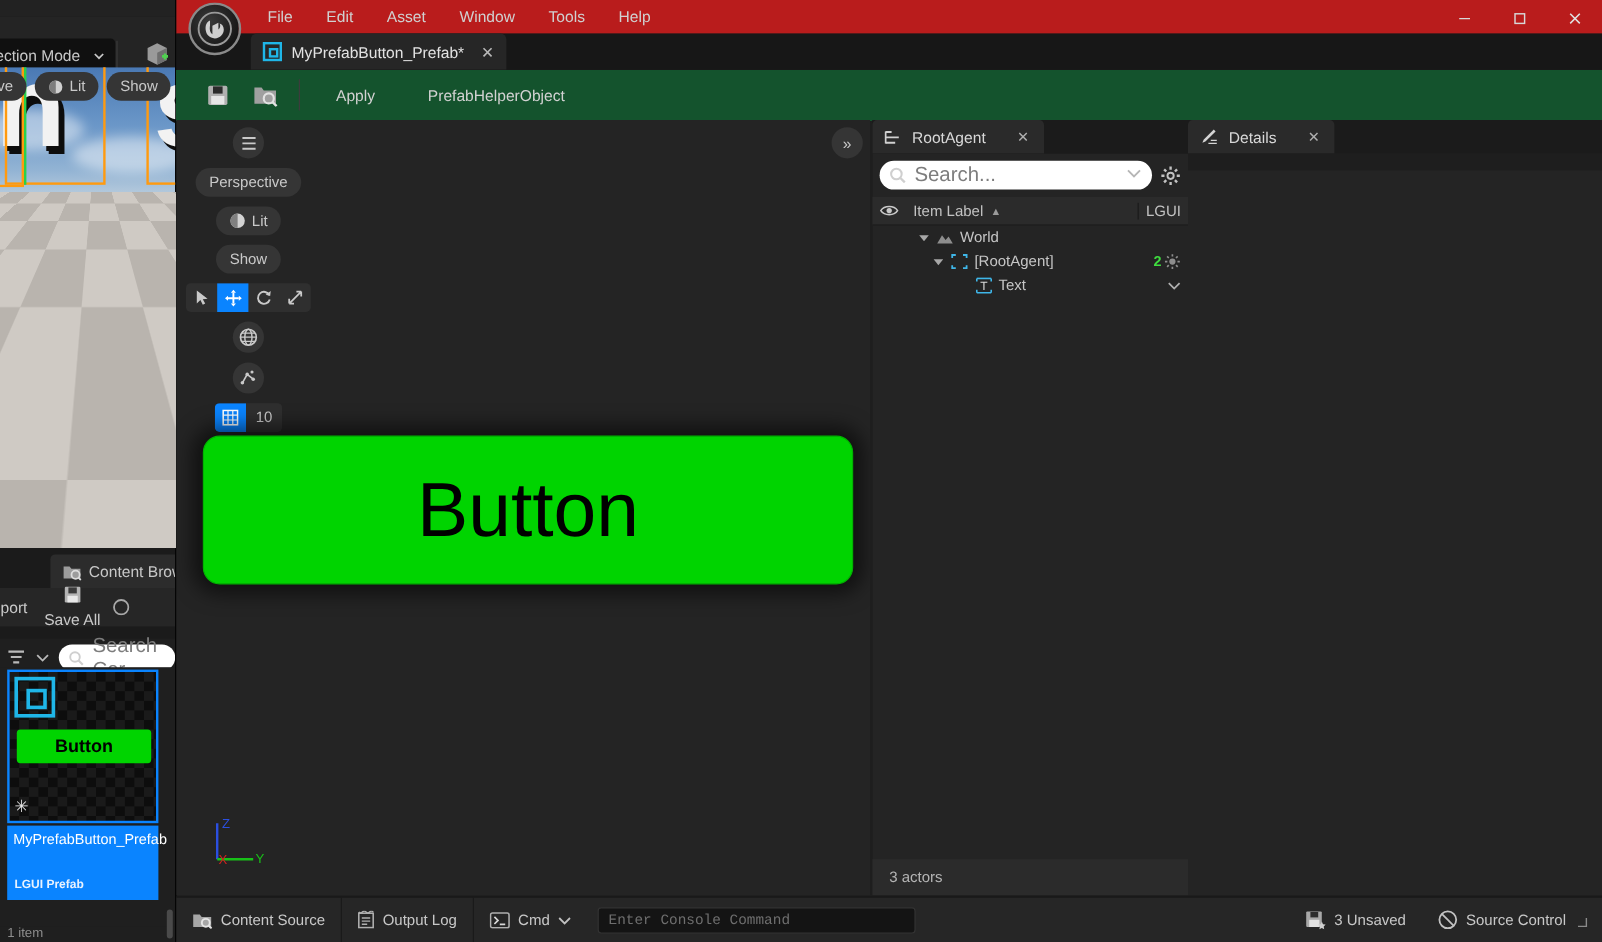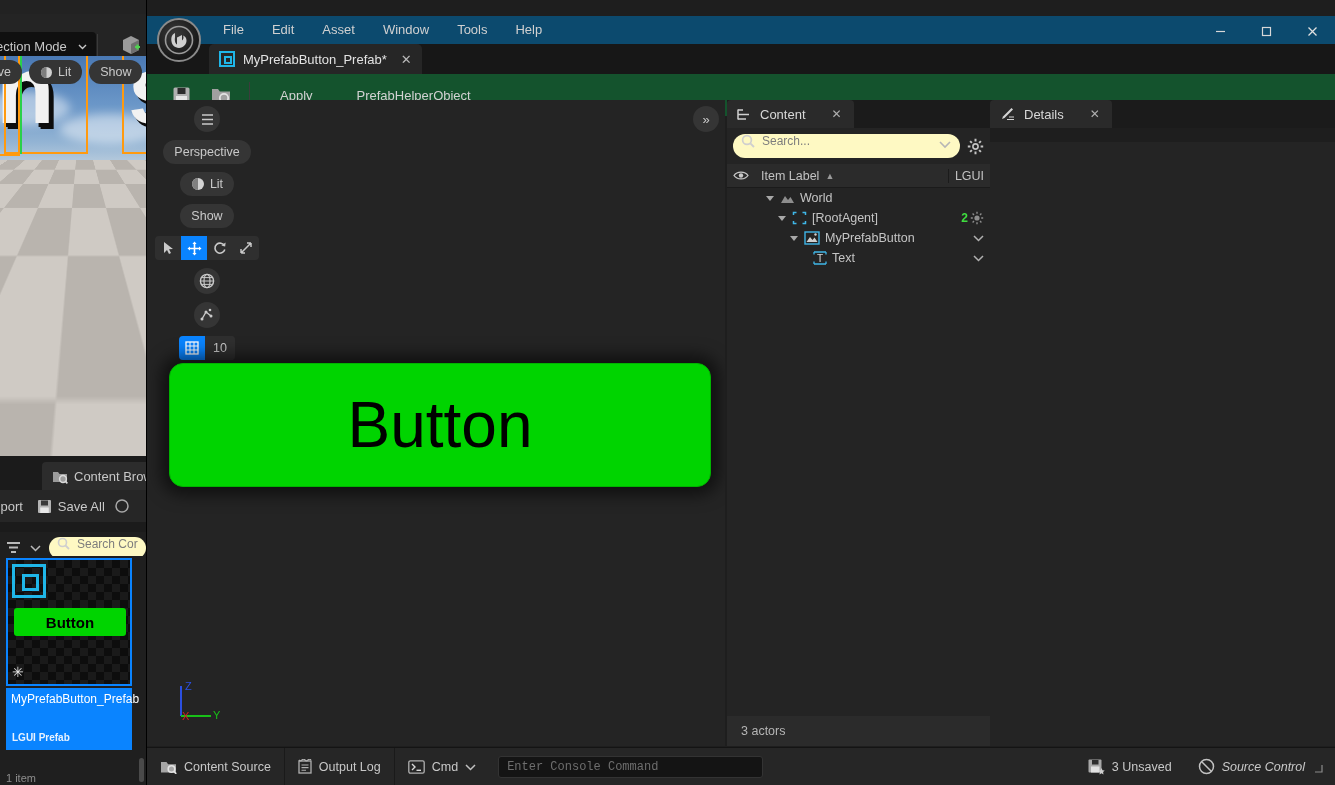--- a/index.html
+++ b/index.html
@@ -102,22 +102,22 @@
   .asset-type { position:absolute; left:6px; bottom:5px; font-size:10px; font-weight:bold; color:#e8f2ff; }
   .bg-cbfooter { position:absolute; left:0; top:772px; width:146px; height:13px; background:#1f1f1f; color:#8d8d8d; font-size:11px; padding-left:6px; overflow:hidden; }
   .bg-scroll { position:absolute; right:2px; top:758px; width:5px; height:24px; background:#4a4a4a; border-radius:3px; }
 
   
   .fg {
     position:absolute; left:146px; top:0; width:1189px; height:785px;
     background:#1e1e1e; border-left:1px solid #000;
   }
   .fg-title {
-    position:relative; height:28px; background:#0c4a6e;
-    display:flex; align-items:center;margin-top:16px;
+    position:relative; height:28px; background:#b91c1c;
+    display:flex; align-items:center;
   }
   .ue-logo {
     position:absolute; left:10px; top:2px; width:44px; height:44px; border-radius:50%;
     border:2px solid #8a8a8a;
     background:radial-gradient(circle at 40% 35%, #3a3a3a, #171717 70%);
     display:flex; align-items:center; justify-content:center;
     color:#d0d0d0; font-size:22px; font-family:"Liberation Serif", serif; font-style:italic;
     z-index:5;
   }
   .menubar { position:absolute; left:62px; top:0; height:28px; display:flex; align-items:center; gap:0; }
@@ -179,22 +179,22 @@
   .panel-tabrow { height:28px; background:#1b1b1b; position:relative; }
   .panel-tab {
     position:absolute; left:0; top:0; height:28px; padding:0 12px 0 10px;
     background:#2a2a2a; border-top-left-radius:4px; border-top-right-radius:4px;
     display:flex; align-items:center; gap:8px; color:#d8d8d8; font-size:13px;
   }
   .panel-tab .x { margin-left:18px; color:#b0b0b0; font-size:12px; }
   .panel-body { position:absolute; left:0; top:28px; right:0; bottom:0; background:#242424; }
   .ol-searchrow { height:36px; display:flex; align-items:center; gap:7px; padding:0 6px; }
   .searchbox {
-    flex:1; height:24px; background:#fef9c3; border-radius:12px;
-    display:flex; align-items:flex-start; padding:0 8px; gap:7px; color:#7d7d7d; font-size:12px;
+    flex:1; height:24px; background:#ffffff; border-radius:12px;
+    display:flex; align-items:center; padding:0 8px; gap:7px; color:#7d7d7d; font-size:17px;
     position:relative;
   }
   .searchbox .chev2{ position:absolute; right:9px; top:6px; }
   .ol-header {
     height:24px; background:#2b2b2b; display:flex; align-items:center;
     color:#c2c2c2; font-size:12.5px; border-bottom:1px solid #1b1b1b;
   }
   .ol-header .eyecol { width:28px; display:flex; justify-content:center; }
   .ol-header .lbl { flex:1; display:flex; align-items:center; gap:6px; padding-left:6px; }
   .ol-header .lguicol { width:42px; text-align:center; border-left:1px solid #1b1b1b; }
@@ -294,21 +294,21 @@
             <path d="M1 3 h5 l1.5 2 H15 v8 H1 Z" fill="#9c9c9c"></path>
             <circle cx="11" cy="10" r="3.4" fill="none" stroke="#dcdcdc" stroke-width="1.5"></circle>
             <path d="M13.4 12.4 L15.4 14.4" stroke="#dcdcdc" stroke-width="1.6"></path>
           </svg>
       </span>
       <span>Content Brow</span>
     </div>
 
     <div class="bg-cbbar">
       <span style="padding-left:0;margin-left:-14px;">Import</span>
-      <span style="display:flex;align-items:center;gap:6px;margin-left:14px;">
+      <span style="display:flex;align-items:center;gap:6px;margin-left:14px;flex-direction:column;">
         <span>
             <svg width="15" height="15" viewBox="0 0 15 15">
               <rect x="1" y="1" width="13" height="13" rx="1" fill="#b4b4b4"></rect>
               <rect x="4" y="1.5" width="7" height="5" fill="#3a3a3a"></rect>
               <rect x="3.2" y="8.5" width="8.6" height="5.5" fill="#e8e8e8"></rect>
             </svg>
           </span>
         <span>Save All</span>
       </span>
       <span style="margin-left:10px;">
@@ -527,21 +527,21 @@
 
     <div class="outliner">
       <div class="panel-tabrow">
         <div class="panel-tab">
           <span>
             <svg width="15" height="13" viewBox="0 0 15 13">
                 <path d="M1 1.5 v10" stroke="#d0d0d0" stroke-width="1.5"></path>
                 <path d="M1 2 h5 M1 6.5 h11 M1 11 h8" stroke="#d0d0d0" stroke-width="1.6"></path>
               </svg>
           </span>
-          <span>Content</span>
+          <span>RootAgent</span>
           <span class="x">✕</span>
         </div>
       </div>
       <div class="panel-body">
         <div class="ol-searchrow">
           <div class="searchbox">
             <span>
               <svg width="14" height="14" viewBox="0 0 14 14">
                   <circle cx="6" cy="6" r="4.4" fill="none" stroke="#cfcfcf" stroke-width="1.7"></circle>
                   <path d="M9.3 9.3 L13 13" stroke="#cfcfcf" stroke-width="1.9"></path>
@@ -611,40 +611,20 @@
               <svg width="14" height="14" viewBox="0 0 14 14">
                   <circle cx="7" cy="7" r="2.6" fill="#8d8d8d"></circle>
                   <g stroke="#8d8d8d" stroke-width="1.4">
                     <path d="M7 0.8 v2 M7 11.2 v2 M0.8 7 h2 M11.2 7 h2 M2.6 2.6 l1.4 1.4 M10 10 l1.4 1.4 M11.4 2.6 l-1.4 1.4 M4 10 l-1.4 1.4"></path>
                   </g>
                 </svg>
             </span>
           </span>
         </div>
 
-        <div class="ol-row" style="padding-left:62px;">
-          <span class="tri">
-            <svg width="10" height="10" viewBox="0 0 10 10">
-                <path d="M1 3 L9 3 L5 8 Z" fill="#a8a8a8"></path>
-              </svg>
-          </span>
-          <span>
-            <svg width="16" height="14" viewBox="0 0 16 14">
-              <rect x="1" y="1" width="14" height="12" fill="none" stroke="#3fb6e8" stroke-width="1.4"></rect>
-              <path d="M2.5 11 L6 6 L8.5 9 L10.5 6.5 L13.5 11 Z" fill="#cfcfcf"></path>
-              <circle cx="11.5" cy="3.5" r="1.2" fill="#cfcfcf"></circle>
-            </svg>
-          </span>
-          <span>MyPrefabButton</span>
-          <span class="ol-badge">
-            <svg width="11" height="8" viewBox="0 0 11 8">
-                <path d="M1 2 L5.5 6.5 L10 2" stroke="#b0b0b0" stroke-width="1.5" fill="none"></path>
-              </svg>
-          </span>
-        </div>
 
         <div class="ol-row" style="padding-left:86px;">
           <span>
             <svg width="14" height="14" viewBox="0 0 14 14">
               <path d="M1 1 V3.5 M1 1 H13 M13 1 V3.5 M1 13 V10.5 M1 13 H13 M13 13 V10.5" fill="none" stroke="#3fb6e8" stroke-width="1.3"></path>
               <text x="7" y="11" fill="#d8d8d8" font-size="10" text-anchor="middle" font-family="Liberation Sans, sans-serif">T</text>
             </svg>
           </span>
           <span>Text</span>
           <span class="ol-badge">
@@ -721,21 +701,21 @@
           <span>
             <svg width="17" height="16" viewBox="0 0 17 16">
               <rect x="0.5" y="0.5" width="13" height="13" rx="1" fill="#a8a8a8"></rect>
               <rect x="4" y="1" width="6.5" height="4.5" fill="#2d2d2d"></rect>
               <rect x="3" y="7.5" width="8.5" height="6" fill="#e2e2e2"></rect>
               <path d="M13.5 9 l1 2.2 l2.2 .3 l-1.6 1.6 .4 2.3 l-2-1.1 l-2 1.1 l.4 -2.3 l-1.6 -1.6 l2.2 -.3 Z" fill="#cfcfcf"></path>
             </svg>
           </span>
           <span>3 Unsaved</span>
         </div>
-        <div class="sb-btn" style="border-right:none;font-style:italic;">
+        <div class="sb-btn" style="border-right:none;">
           <span>
             <svg width="17" height="17" viewBox="0 0 17 17">
                 <circle cx="8.5" cy="8.5" r="7" fill="none" stroke="#c2c2c2" stroke-width="1.5"></circle>
                 <path d="M3.5 3.5 L13.5 13.5" stroke="#c2c2c2" stroke-width="1.5"></path>
               </svg>
           </span>
           <span>Source Control</span>
           <span style="margin-left:2px;">
             <svg width="9" height="12" viewBox="0 0 9 12">
                 <path d="M8 4 V11 H1" stroke="#8a8a8a" stroke-width="1.2" fill="none"></path>

